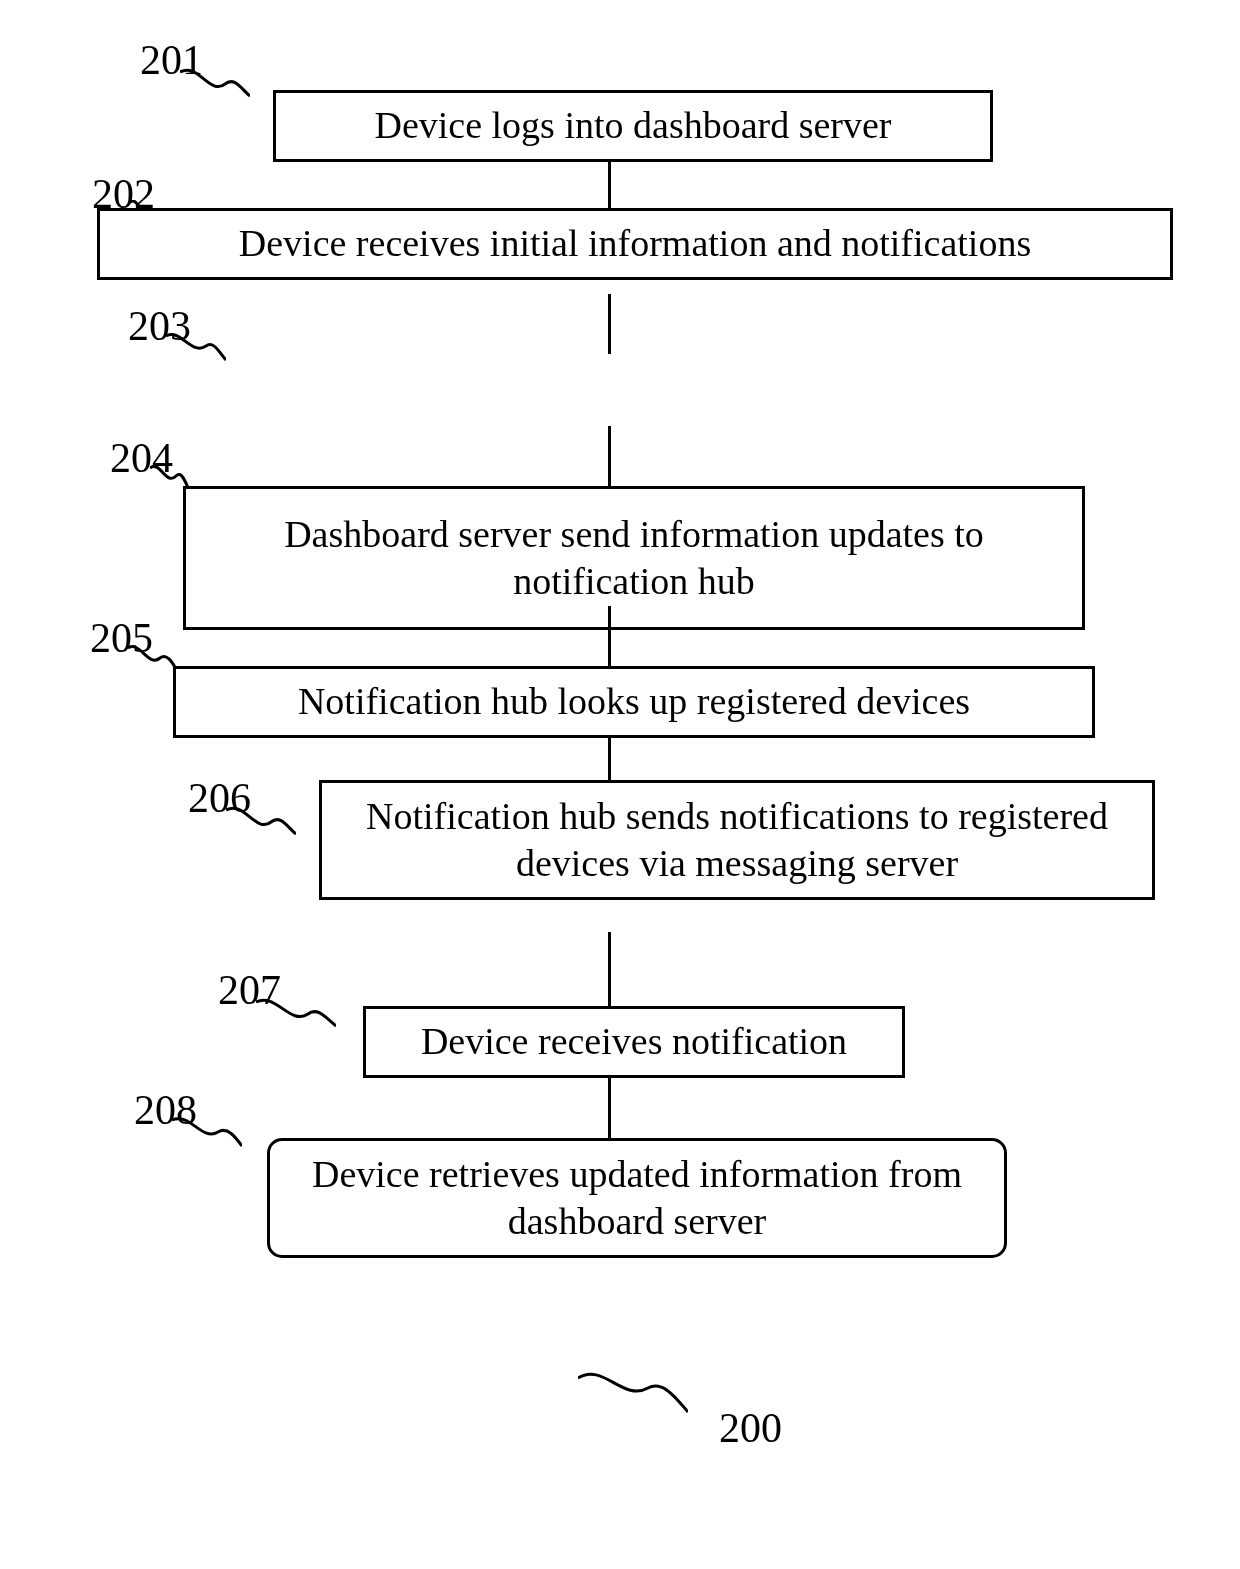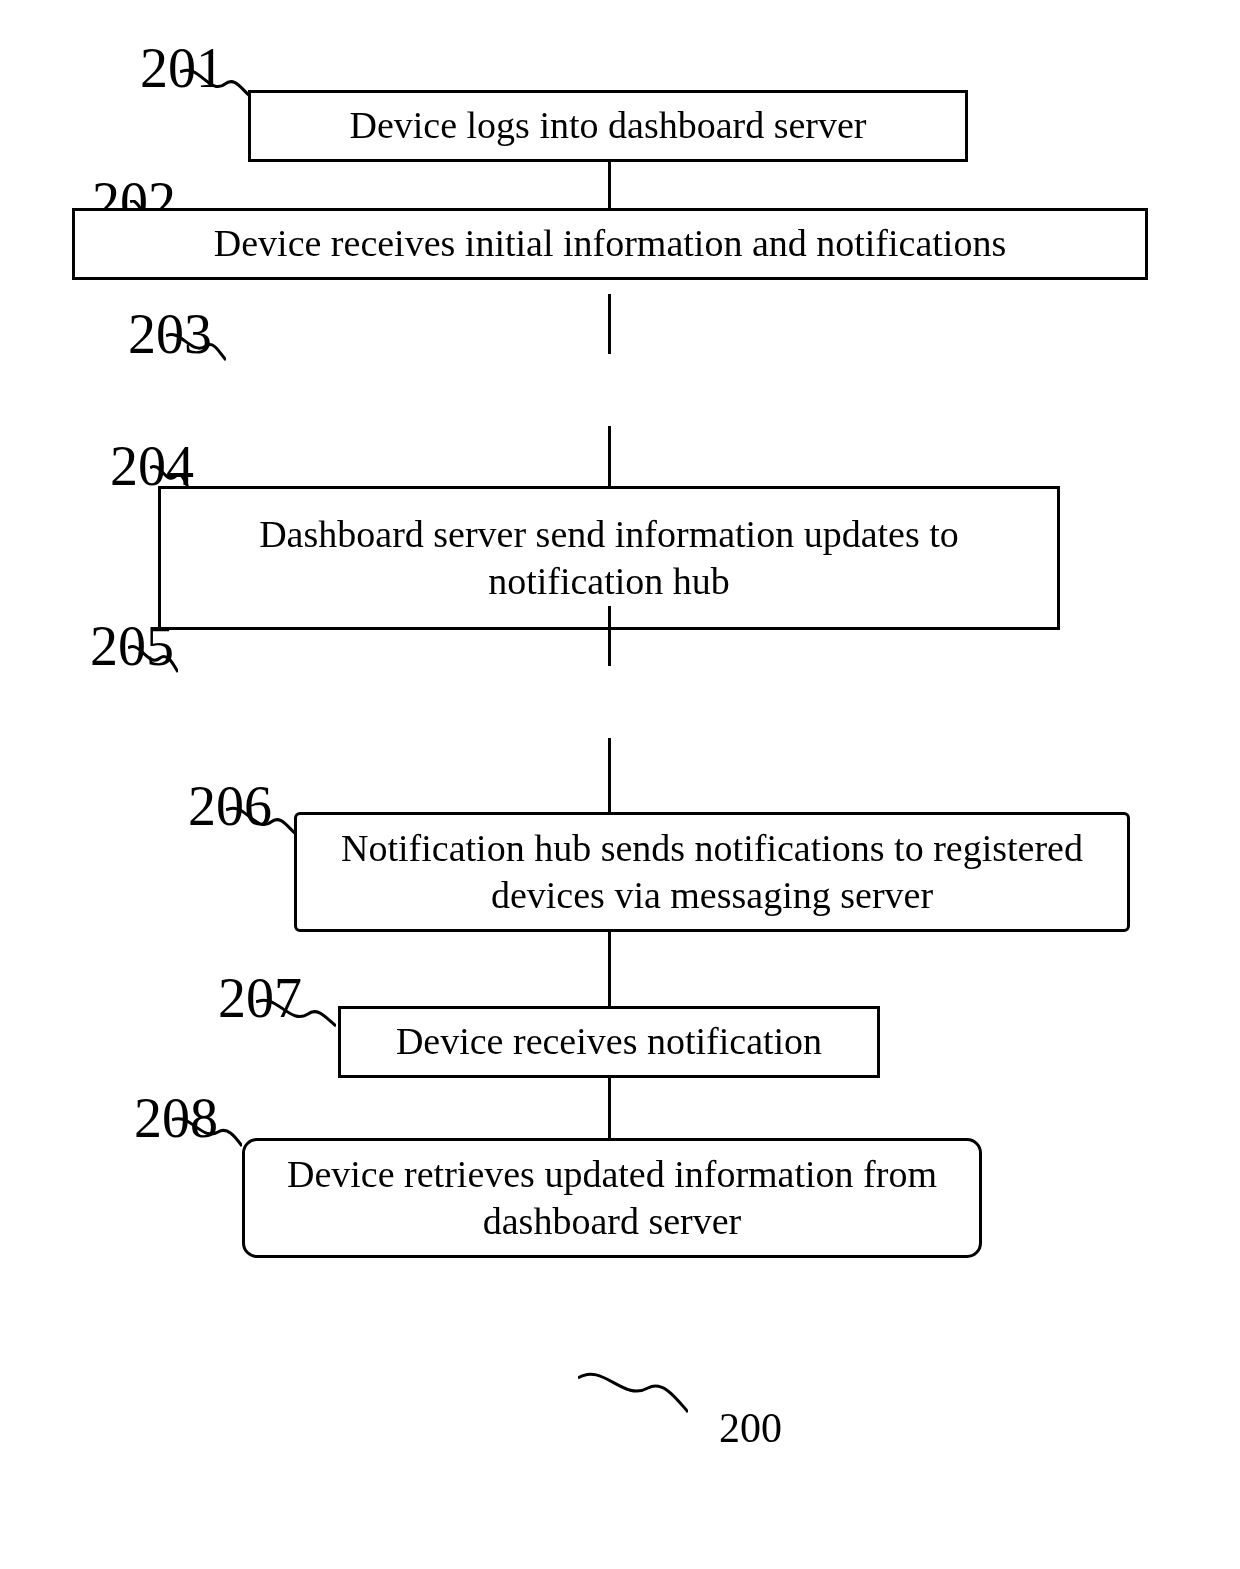--- a/index.html
+++ b/index.html
@@ -22,24 +22,25 @@
     background: #fff;
     font-size: 38px;
     line-height: 1.25;
     color: #000;
     text-align: center;
     display: flex;
     align-items: center;
     justify-content: center;
     padding: 8px 14px;
     box-sizing: border-box;
+    margin-left: 25px;
   }
   .label {
     position: absolute;
-    font-size: 56px;
+    font-size: 42px;
     color: #000;
   }
   .figlabel {
     position: absolute;
     font-size: 72px;
     color: #000;
     font-family: Georgia, "Times New Roman", serif;
   }
   .squiggle {
     position: absolute;
@@ -88,27 +89,30 @@
   </svg>
   <div class="box" style="left:158px; top:486px; width:902px; height:144px;">
     <span>Dashboard server send information updates to notification hub</span>
   </div>
   <div class="connector" style="left:608px; top:606px; height:60px;"></div>
 
   <div class="label" style="left:90px; top:614px;">205</div>
   <svg class="squiggle" style="left:128px; top:644px;" width="50" height="30">
     <path d="M0,4 C12,-4 20,24 32,14 C40,8 46,22 50,28"></path>
   </svg>
+  <div class="box" style="left:148px; top:666px; width:922px; height:72px;">
+    <span>Notification hub looks up registered devices</span>
+  </div>
   <div class="connector" style="left:608px; top:738px; height:74px;"></div>
 
   <div class="label" style="left:188px; top:774px;">206</div>
   <svg class="squiggle" style="left:226px; top:804px;" width="70" height="36">
     <path d="M0,6 C18,-4 30,30 45,18 C55,10 62,24 70,30"></path>
   </svg>
-  <div class="box" style="left:294px; top:812px; width:836px; height:120px;border-radius:6px;">
+  <div class="box" style="left:294px; top:780px; width:836px; height:120px;">
     <span>Notification hub sends notifications to registered devices via messaging server</span>
   </div>
   <div class="connector" style="left:608px; top:932px; height:74px;"></div>
 
   <div class="label" style="left:218px; top:966px;">207</div>
   <svg class="squiggle" style="left:256px; top:996px;" width="80" height="36">
     <path d="M0,6 C20,-4 34,30 52,18 C62,10 72,24 80,30"></path>
   </svg>
   <div class="box" style="left:338px; top:1006px; width:542px; height:72px;">
     <span>Device receives notification</span>

